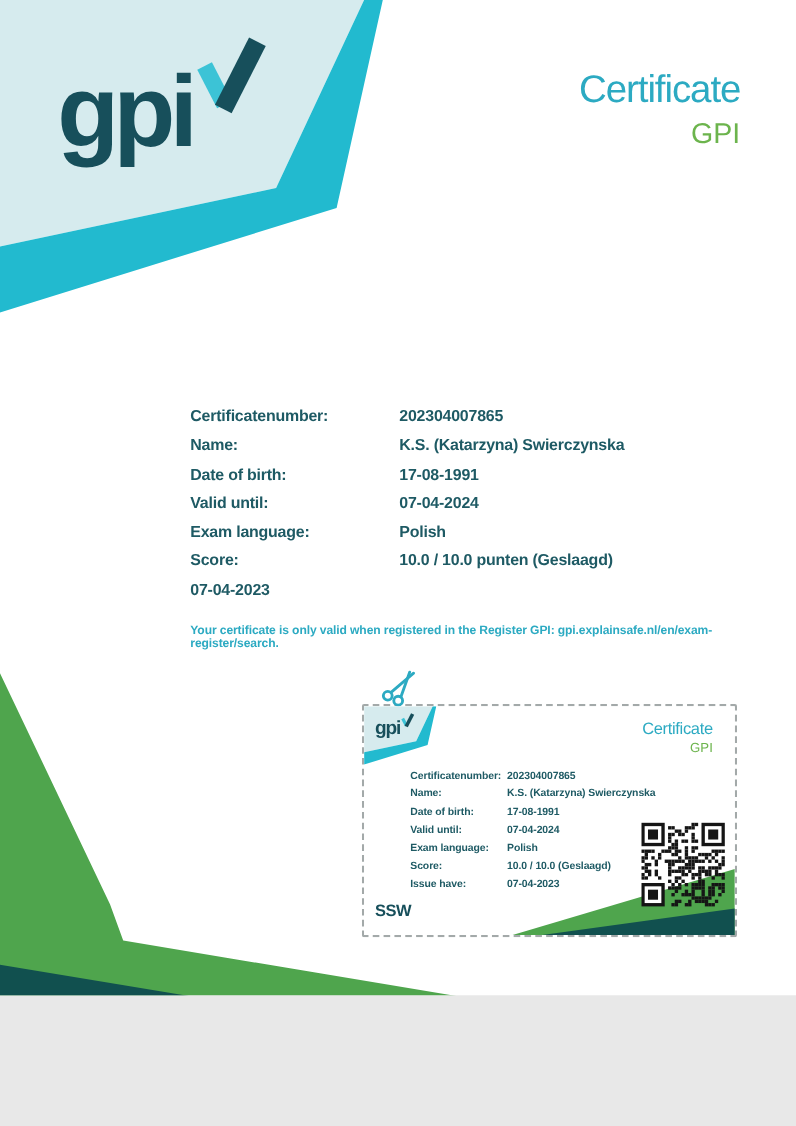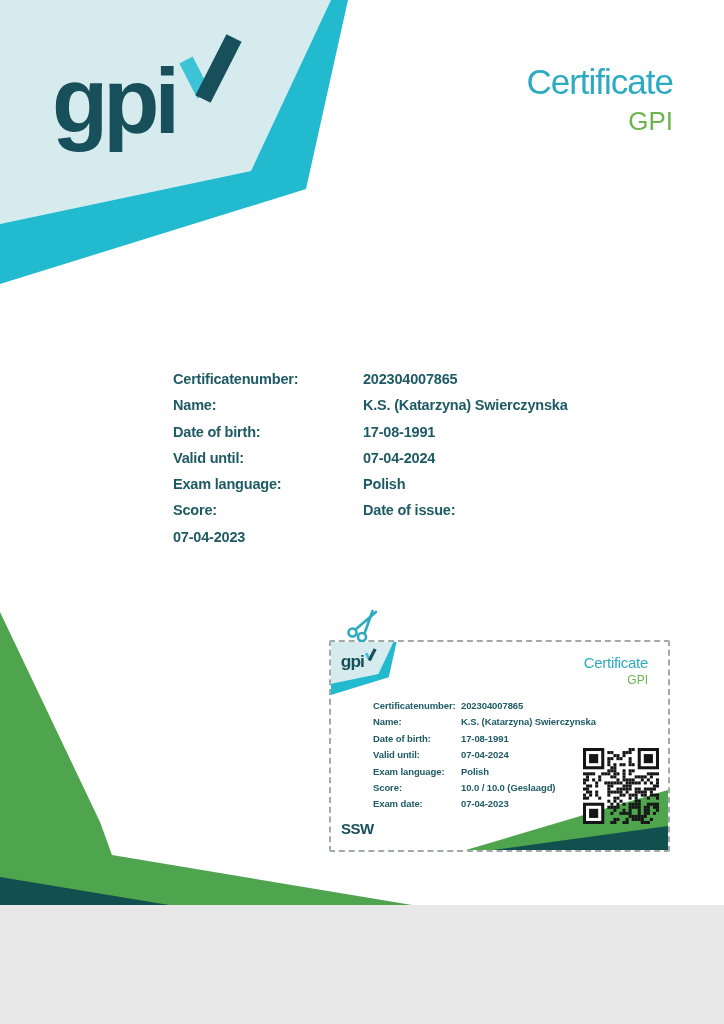--- a/index.html
+++ b/index.html
@@ -84,24 +84,25 @@
     <span>202304007865</span>
     <span>Name:</span>
     <span>K.S. (Katarzyna) Swierczynska</span>
     <span>Date of birth:</span>
     <span>17-08-1991</span>
     <span>Valid until:</span>
     <span>07-04-2024</span>
     <span>Exam language:</span>
     <span>Polish</span>
     <span>Score:</span>
-    <span>Date of issue:</span>
+    <span>10.0 / 10.0 punten (Geslaagd)</span>
     <span>07-04-2023</span>
   </div>
 
+  <div class="note" style="color:#2caac2">Your certificate is only valid when registered in the Register GPI: gpi.explainsafe.nl/en/exam-register/search.</div>
 
   <svg class="abs" style="left:346px;top:608px;z-index:3" width="36" height="34" viewBox="0 0 36 34">
     <g stroke="#2caac2" stroke-width="2.6" fill="none" stroke-linecap="round">
       <circle cx="6.5" cy="24.5" r="4"></circle>
       <circle cx="16" cy="29" r="4"></circle>
       <line x1="9.5" y1="21.5" x2="30" y2="4"></line>
       <line x1="18.5" y1="25.5" x2="26.5" y2="3"></line>
     </g>
   </svg>
 
@@ -131,21 +132,21 @@
       <span>Name:</span>
       <span>K.S. (Katarzyna) Swierczynska</span>
       <span>Date of birth:</span>
       <span>17-08-1991</span>
       <span>Valid until:</span>
       <span>07-04-2024</span>
       <span>Exam language:</span>
       <span>Polish</span>
       <span>Score:</span>
       <span>10.0 / 10.0 (Geslaagd)</span>
-      <span>Exam date:</span>
+      <span>Issue have:</span>
       <span>07-04-2023</span>
     </div>
 
     <svg class="abs" style="left:252px;top:105px" width="76" height="78" viewBox="0 0 75 75">
         <rect x="45" y="0" width="3" height="3" fill="#151515"></rect>
         <rect x="48" y="0" width="3" height="3" fill="#151515"></rect>
         <rect x="24" y="3" width="3" height="3" fill="#151515"></rect>
         <rect x="27" y="3" width="3" height="3" fill="#151515"></rect>
         <rect x="39" y="3" width="3" height="3" fill="#151515"></rect>
         <rect x="42" y="3" width="3" height="3" fill="#151515"></rect>

